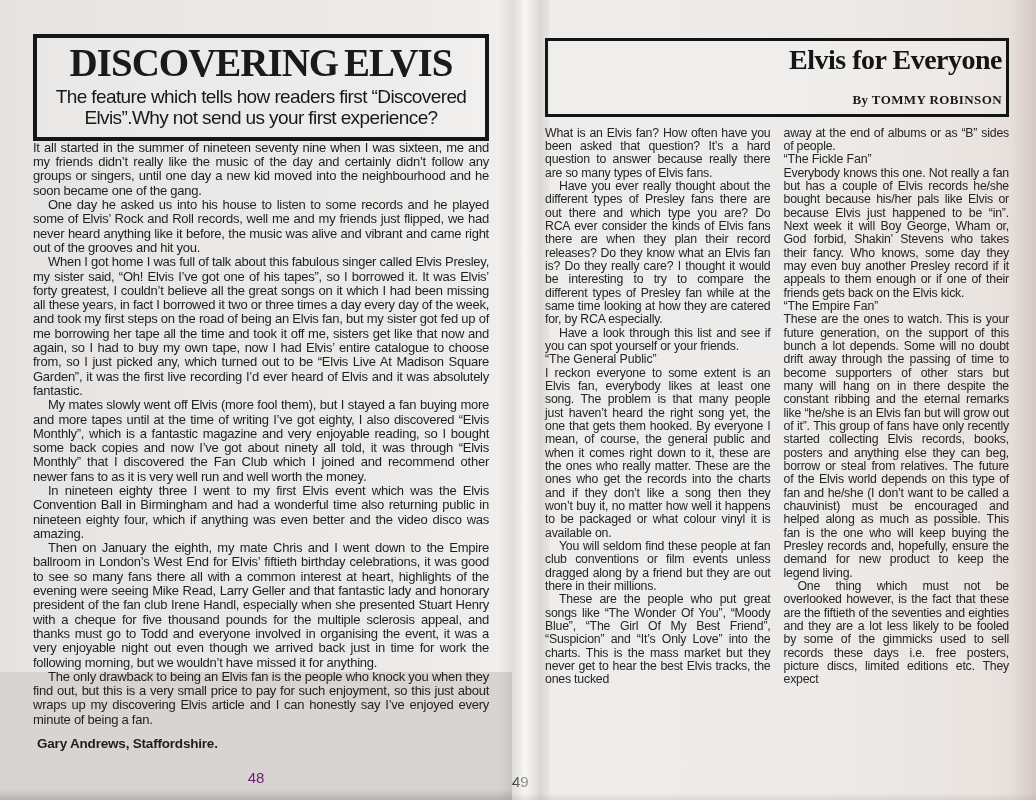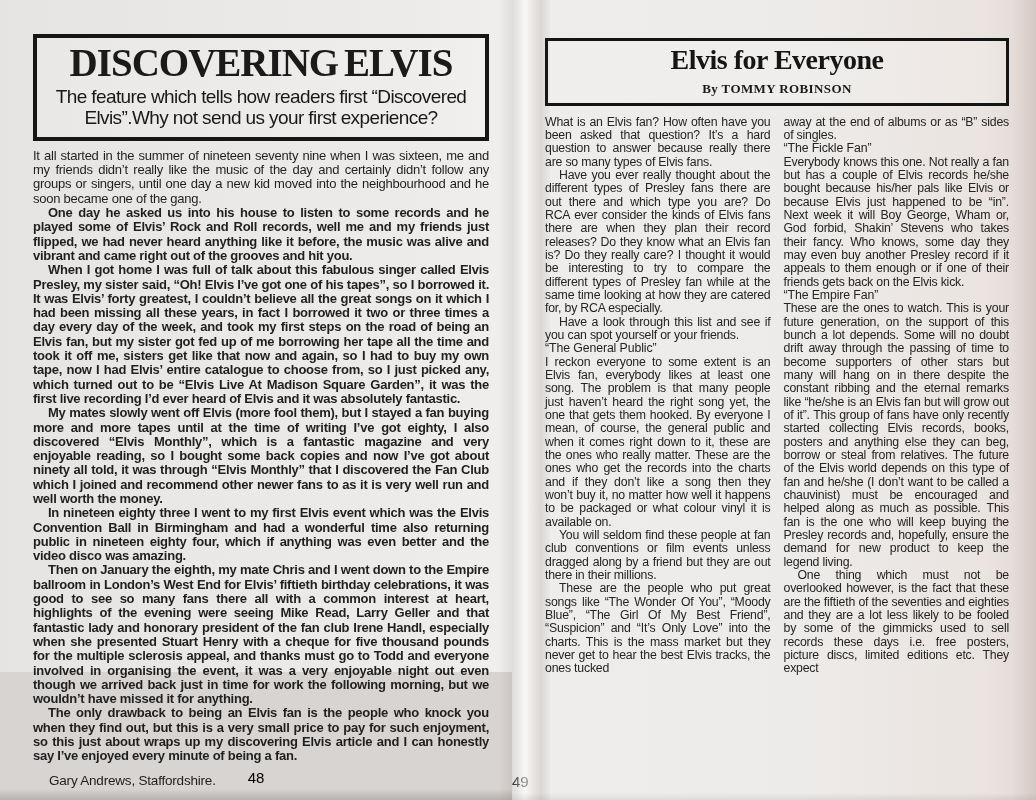--- a/index.html
+++ b/index.html
@@ -36,38 +36,37 @@
     white-space:nowrap;
   }
   .lp-subtitle{
     margin:0;
     font-size:19px;
     line-height:1.13;
     letter-spacing:-0.6px;
     color:#181818;
   }
   .lp-body{
-    margin-top:8px;
     font-size:13px;
     line-height:1.1;
     letter-spacing:-0.25px;
     text-align:justify;
     color:#1f1f1f;
   }
   .lp-body p{margin:0;}
-  .lp-body p.ind{text-indent:15px;font-weight:bold;}
+  .lp-body p.ind{text-indent:15px;}
   .lp-signature{
-    margin:9px 0 0 16px;
-    font-weight:normal;
+    margin:9px 0 0 4px;
+    font-weight:bold;
     font-size:13.5px;
     letter-spacing:-0.2px;
   }
   .pagenum-left{
     position:absolute;left:0;bottom:14px;width:512px;
-    text-align:center;font-size:15px;color:#000000;
+    text-align:center;font-size:15px;color:#701a75;
   }
 
   
   .gutter{
     position:absolute;left:498px;top:0;width:52px;height:800px;
     background:linear-gradient(90deg,
       rgba(80,70,64,0) 0%,
       rgba(80,70,64,0.10) 28%,
       rgba(255,255,255,0.55) 52%,
       rgba(80,70,64,0.13) 82%,
@@ -77,35 +76,35 @@
 
   
   .page-right{
     flex:1;height:800px;box-sizing:border-box;
     padding:38px 27px 0 33px;
     background:linear-gradient(90deg,#efedeb 0%,#edebe9 55%,#eae4e0 90%,#e2d8d4 100%);
     color:#232323;
   }
   .rp-headbox{
     border:3px solid #141414;
-    text-align:center;
+    text-align:right;
     padding:3px 4px 6px 4px;
     background:rgba(255,255,255,0.15);
   }
   .rp-title{
     margin:1px 0 0 0;
     font-family:"Liberation Serif", serif;
     font-weight:bold;
     font-size:28px;
     line-height:1.1;
     letter-spacing:-0.5px;
     color:#151515;
   }
   .rp-byline{
-    margin-top:5px;
+    margin-top:16px;
     font-family:"Liberation Serif", serif;
     font-weight:bold;
     font-size:13px;
     letter-spacing:0.4px;
     color:#1a1a1a;
   }
   .cols{display:flex;gap:13px;margin-top:10px;}
   .col{
     flex:1;
     font-size:12.3px;
@@ -177,21 +176,21 @@
       <div class="col">
         <p>What is an Elvis fan? How often have you been asked that question? It’s a hard question to answer because really there are so many types of Elvis fans.</p>
         <p class="ind">Have you ever really thought about the different types of Presley fans there are out there and which type you are? Do RCA ever consider the kinds of Elvis fans there are when they plan their record releases? Do they know what an Elvis fan is? Do they really care? I thought it would be interesting to try to compare the different types of Presley fan while at the same time looking at how they are catered for, by RCA especially.</p>
         <p class="ind">Have a look through this list and see if you can spot yourself or your friends.</p>
         <p class="chead">“The General Public”</p>
         <p>I reckon everyone to some extent is an Elvis fan, everybody likes at least one song. The problem is that many people just haven’t heard the right song yet, the one that gets them hooked. By everyone I mean, of course, the general public and when it comes right down to it, these are the ones who really matter. These are the ones who get the records into the charts and if they don’t like a song then they won’t buy it, no matter how well it happens to be packaged or what colour vinyl it is available on.</p>
         <p class="ind">You will seldom find these people at fan club conventions or film events unless dragged along by a friend but they are out there in their millions.</p>
         <p class="ind">These are the people who put great songs like “The Wonder Of You”, “Moody Blue”, “The Girl Of My Best Friend”, “Suspicion” and “It’s Only Love” into the charts. This is the mass market but they never get to hear the best Elvis tracks, the ones tucked</p>
       </div>
       <div class="col">
-        <p>away at the end of albums or as “B” sides of singles.</p>
+        <p>away at the end of albums or as “B” sides of people.</p>
         <p class="chead">“The Fickle Fan”</p>
         <p>Everybody knows this one. Not really a fan but has a couple of Elvis records he/she bought because his/her pals like Elvis or because Elvis just happened to be “in”. Next week it will Boy George, Wham or, God forbid, Shakin’ Stevens who takes their fancy. Who knows, some day they may even buy another Presley record if it appeals to them enough or if one of their friends gets back on the Elvis kick.</p>
         <p class="chead">“The Empire Fan”</p>
         <p>These are the ones to watch. This is your future generation, on the support of this bunch a lot depends. Some will no doubt drift away through the passing of time to become supporters of other stars but many will hang on in there despite the constant ribbing and the eternal remarks like “he/she is an Elvis fan but will grow out of it”. This group of fans have only recently started collecting Elvis records, books, posters and anything else they can beg, borrow or steal from relatives. The future of the Elvis world depends on this type of fan and he/she (I don’t want to be called a chauvinist) must be encouraged and helped along as much as possible. This fan is the one who will keep buying the Presley records and, hopefully, ensure the demand for new product to keep the legend living.</p>
         <p class="ind">One thing which must not be overlooked however, is the fact that these are the fiftieth of the seventies and eighties and they are a lot less likely to be fooled by some of the gimmicks used to sell records these days i.e. free posters, picture discs, limited editions etc. They expect</p>
       </div>
     </div>
   </div>
   <div class="pagenum-right">49</div>
 

